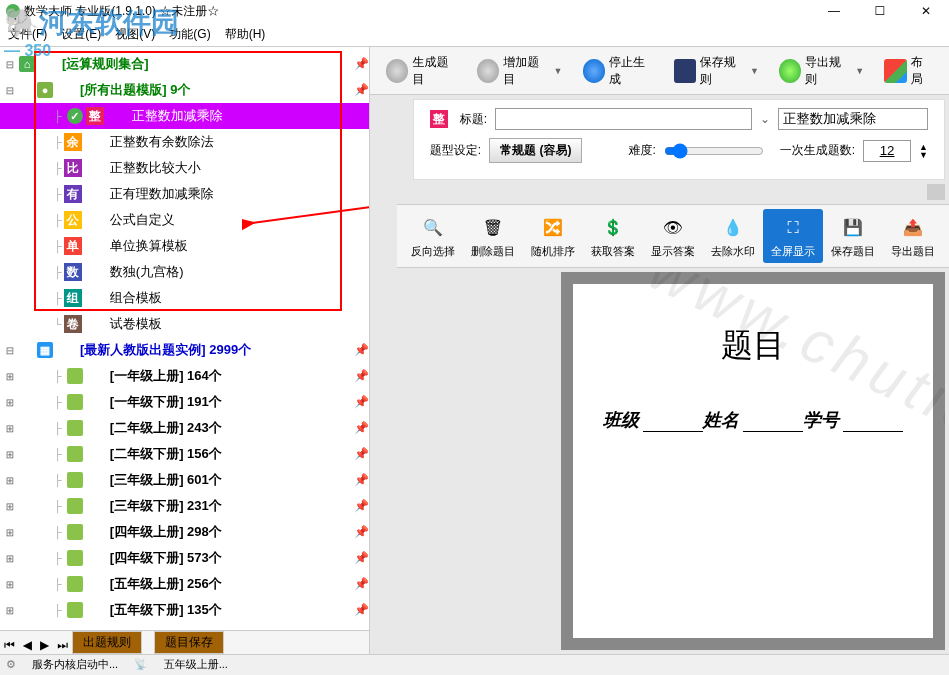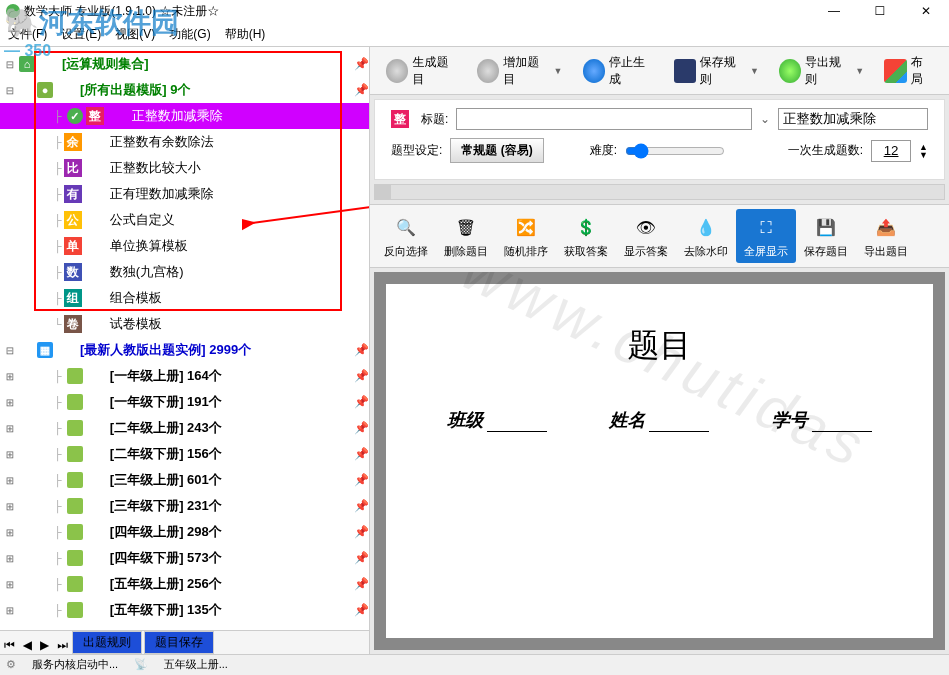--- a/index.html
+++ b/index.html
@@ -32,22 +32,22 @@
 .b-shu { background: #3f51b5; } .b-zu { background: #009688; } .b-juan { background: #795548; }
 .trow.sel { background: #d000ff; color: #fff; }
 .trow .txt { flex: 1; margin-left: 24px; }
 .pin { color: #e91e63; font-size: 12px; margin-left: 4px; }
 .bold { font-weight: bold; }
 .green-txt { color: #008000; font-weight: bold; }
 .blue-txt { color: #0000cd; font-weight: bold; }
 .tree-line { color: #aaa; font-size: 11px; margin: 0 2px; }
 .tabstrip { height: 24px; display: flex; align-items: end; border-top: 1px solid #ccc; font-size: 12px; background: #f5f5f5; }
 .tabstrip .nav { padding: 2px 4px; cursor: pointer; }
-.tabstrip .tab { padding: 2px 10px; border: 1px solid #ccc; background: #1d4ed8; margin-right: 2px; }
-.rightpane { flex: 1; background: #e8e8e8; display: flex; flex-direction: column; }
+.tabstrip .tab { padding: 2px 10px; border: 1px solid #ccc; background: #a16207; margin-right: 12px; }
+.rightpane { flex: 1; background: #e8e8e8; display: flex; flex-direction: column; align-items: flex-end; }
 .toolbar1 { height: 48px; display: flex; align-items: center; gap: 4px; padding: 4px 8px; background: #f5f5f5; border-bottom: 1px solid #ccc; }
 .tbtn { display: flex; align-items: center; gap: 4px; padding: 4px 8px; font-size: 12px; cursor: pointer; }
 .tbtn .ticn { width: 24px; height: 24px; border-radius: 50%; display: inline-flex; align-items: center; justify-content: center; }
 .ticn.gray { background: radial-gradient(#ddd,#999); }
 .ticn.blue { background: radial-gradient(#6af,#06c); }
 .ticn.save { background: #2a3a6a; border-radius: 3px; }
 .ticn.green { background: radial-gradient(#9f6,#3a3); }
 .ticn.multi { background: linear-gradient(135deg,#f44336 0 50%,#4caf50 50% 75%,#2196f3 75%); border-radius: 3px; }
 .drop { font-size: 9px; color: #666; margin-left: 2px; }
 .settings-row { padding: 8px 16px; background: #fff; margin: 4px; border: 1px solid #ddd; font-size: 12px; }
@@ -324,21 +324,21 @@
         <input type="text" style="width: 150px;" value="正整数加减乘除">
       </div>
       <div class="line">
         <span>题型设定:</span>
         <button class="btn-small">常规题 (容易)</button>
         <span style="width:30px"></span>
         <span>难度:</span>
         <input type="range" class="slider" min="0" max="10" value="1" style="">
         <span style="flex:1"></span>
         <span>一次生成题数:</span>
-        <input type="text" style="width: 40px; text-align: center; text-decoration: underline;" value="12">
+        <input type="text" style="width: 48px; text-align: center; text-decoration: underline;" value="12">
         <span style="font-size:9px;line-height:8px">▲<br>▼</span>
       </div>
     </div>
 
     <div class="scroll-h">
         <div class="thumb-l"></div>
       </div>
 
     <div class="toolbar2" id="tb2">
         <div class="tbtn2">

